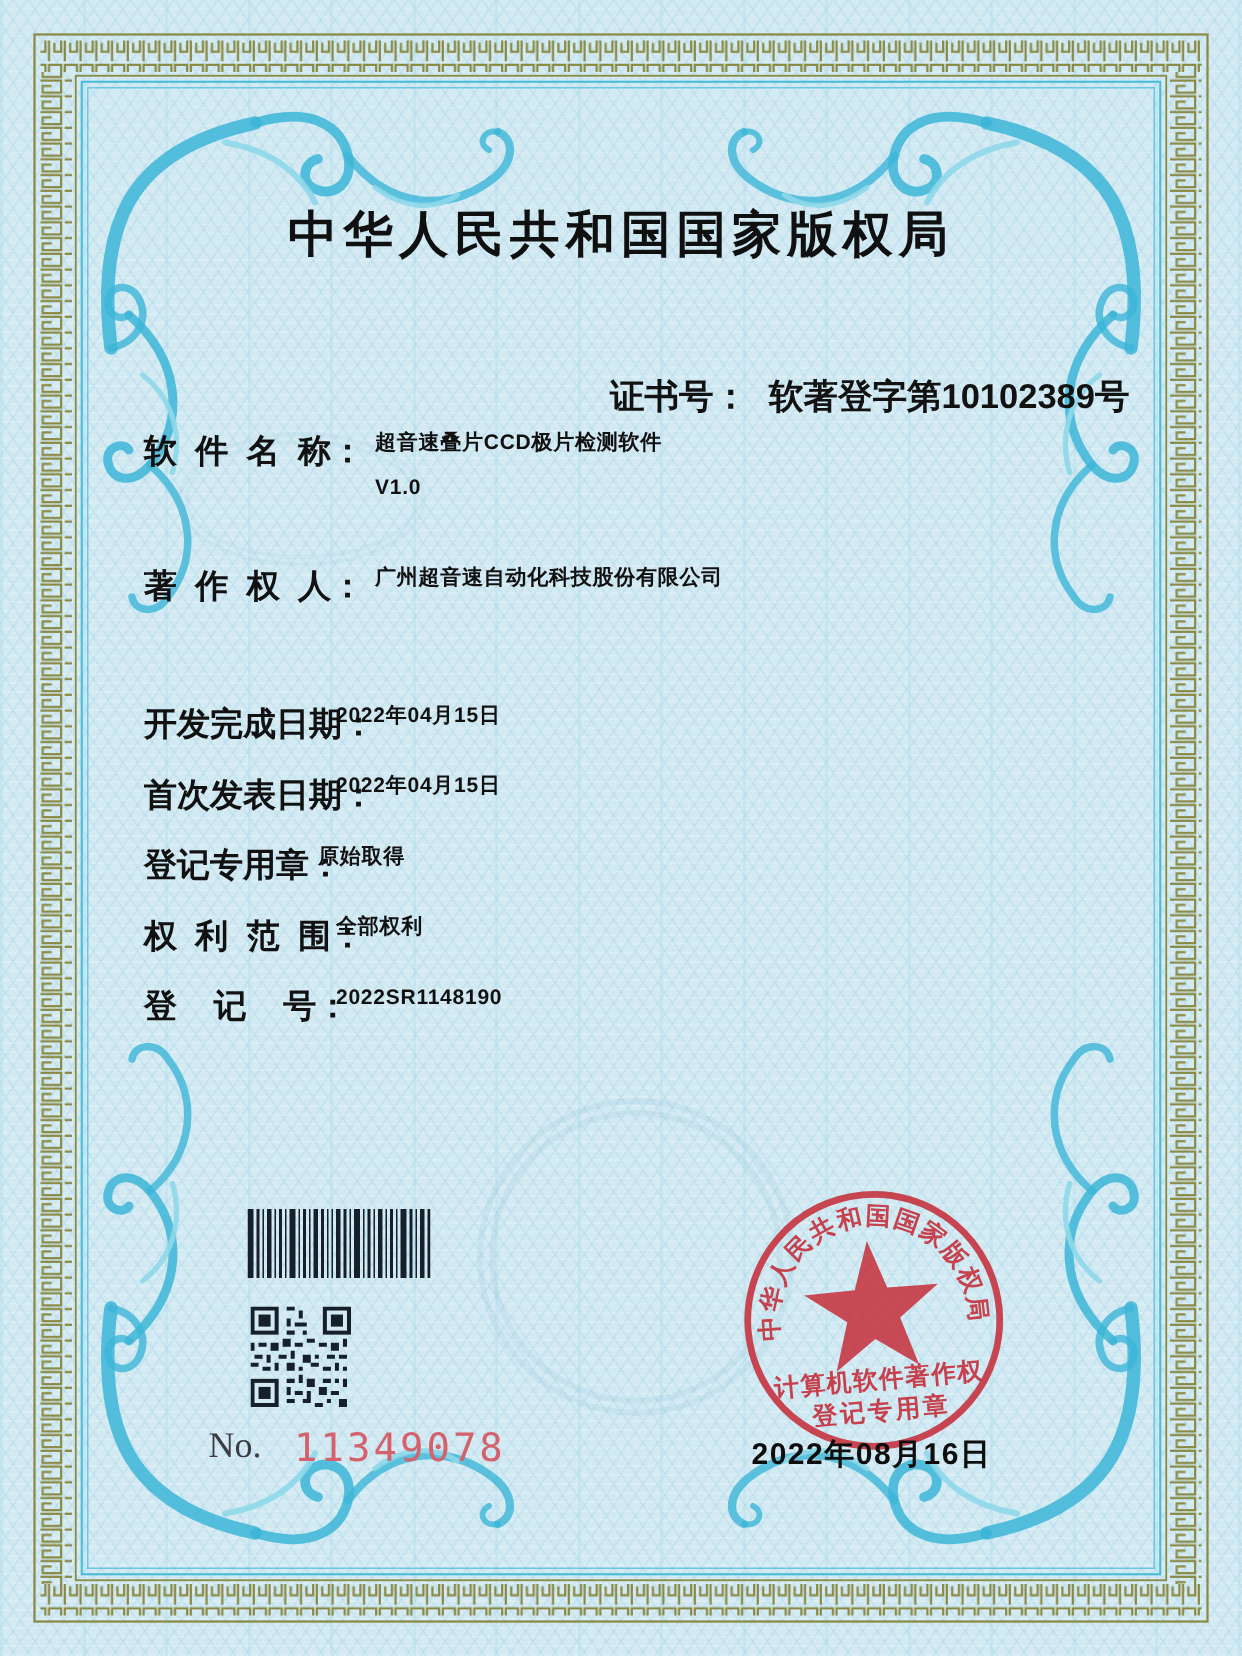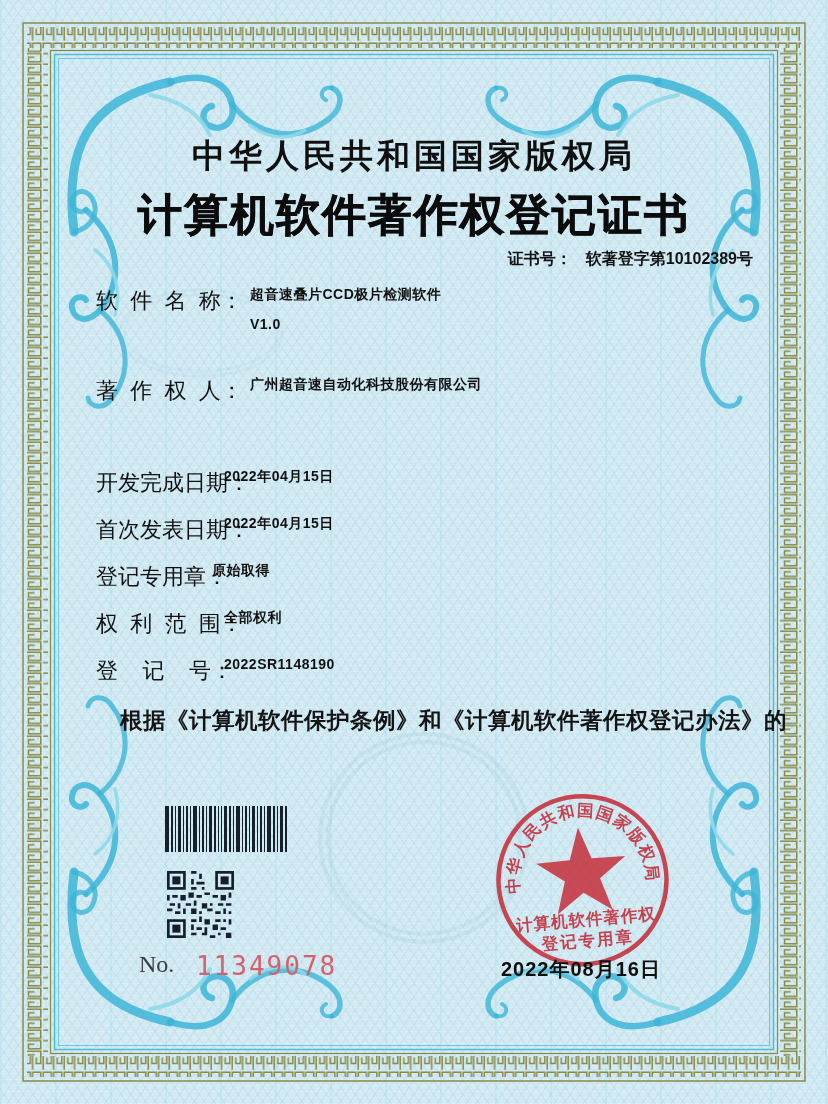--- a/index.html
+++ b/index.html
@@ -14,24 +14,24 @@
     font-family:"Liberation Sans","DejaVu Sans",sans-serif;
     color:#161616;
   }
   .abs{position:absolute;}
   .center{left:0;right:0;text-align:center;}
   .issuer{top:134px;font-family:"Liberation Serif","DejaVu Serif",serif;
           font-size:33px;font-weight:700;letter-spacing:4px;color:#101010;}
   .cert-title{top:186px;font-family:"Liberation Serif","DejaVu Serif",serif;
           font-size:44px;font-weight:800;letter-spacing:2px;color:#0c0c0c;
           -webkit-text-stroke:.6px #0c0c0c;}
-  .certno{top:249px;right:75px;font-size:16px;font-weight:700;color:#121212;margin-left:12px;}
+  .certno{top:249px;right:75px;font-size:23px;font-weight:700;color:#121212;margin-left:12px;}
   .certno .lbl{margin-right:14px;}
   .frow{position:absolute;left:0;top:0;width:100%;height:0;}
-  .flabel{position:absolute;left:96px;font-size:22px;font-weight:400;white-space:pre;color:#111;}
+  .flabel{position:absolute;left:96px;font-size:22px;font-weight:700;white-space:pre;color:#111;}
   .fvalue{position:absolute;font-size:14px;font-weight:700;white-space:pre;color:#111;letter-spacing:.5px;}
   .stmt{font-family:"Liberation Serif","DejaVu Serif",serif;font-size:22.5px;font-weight:700;
         color:#141414;white-space:pre;letter-spacing:.5px;}
   .serial-prefix{left:139px;top:951px;font-family:"Liberation Serif","DejaVu Serif",serif;
         font-size:24px;color:#3b3b42;}
   .serial-number{left:196px;top:951px;font-family:"DejaVu Sans Mono","Liberation Mono",monospace;
         font-size:26px;color:#d4616b;letter-spacing:2px;}
   .issue-date{left:501px;top:956px;font-size:20px;font-weight:700;letter-spacing:1px;color:#0e0e0e;}
   .seal-wrap{left:490px;top:790px;width:190px;height:192px;transform:rotate(-5deg);}
   .wm{border-radius:50%;opacity:.14;pointer-events:none;}
@@ -80,21 +80,20 @@
     <use href="#cornerFl"></use>
     <use href="#cornerFl" transform="translate(828,0) scale(-1,1)"></use>
     <use href="#cornerFl" transform="translate(0,1104) scale(1,-1)"></use>
     <use href="#cornerFl" transform="translate(828,1104) scale(-1,-1)"></use>
   </svg>
 
   <div class="abs wm wm1"></div>
   <div class="abs wm wm2"></div>
 
   <div class="abs center issuer">中华人民共和国国家版权局</div>
-  <div class="abs center cert-title">计算机软件著作权登记证书</div>
   <div class="abs certno">
     <span class="lbl">证书号：</span><span>软著登字第10102389号</span>
   </div>
 
   <div class="frow">
     <span class="flabel" style="top:286px">软  件  名  称：</span>
     <span class="fvalue" style="left:250px;top:286px">超音速叠片CCD极片检测软件</span>
     <span class="fvalue" style="left:250px;top:316px">V1.0</span>
   </div>
   <div class="frow">
@@ -115,21 +114,20 @@
   </div>
   <div class="frow">
     <span class="flabel" style="top:609px">权  利  范  围：</span>
     <span class="fvalue" style="left:224px;top:609px">全部权利</span>
   </div>
   <div class="frow">
     <span class="flabel" style="top:656px">登    记    号：</span>
     <span class="fvalue" style="left:224px;top:656px">2022SR1148190</span>
   </div>
 
-  <div class="abs stmt" style="left:120px;top:705px">根据《计算机软件保护条例》和《计算机软件著作权登记办法》的</div>
 
   <svg class="abs" style="left:165px;top:806px" width="122" height="46" viewBox="0 0 122 46">
     <g fill="#15202b">
       <rect x="0" y="0" width="4" height="46"></rect>
         <rect x="6" y="0" width="2" height="46"></rect>
       <rect x="10" y="0" width="1" height="46"></rect>
         <rect x="13" y="0" width="3" height="46"></rect>
       <rect x="18" y="0" width="1" height="46"></rect>
         <rect x="21" y="0" width="2" height="46"></rect>
       <rect x="25" y="0" width="1" height="46"></rect>

